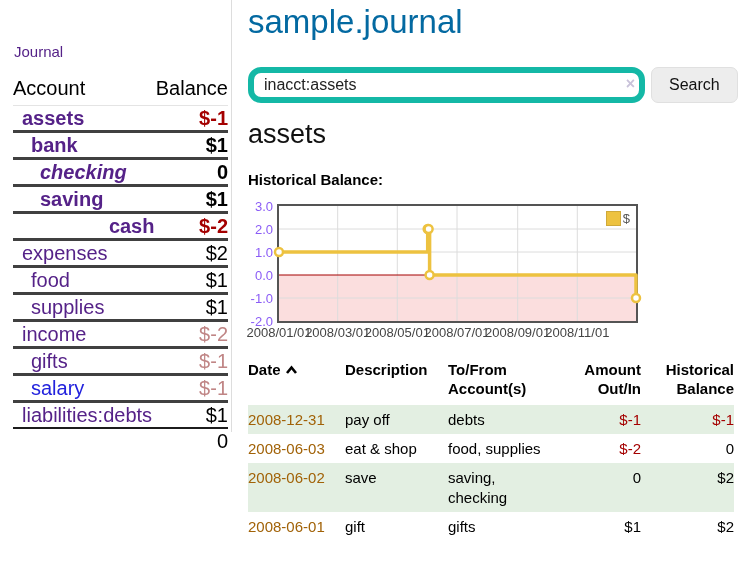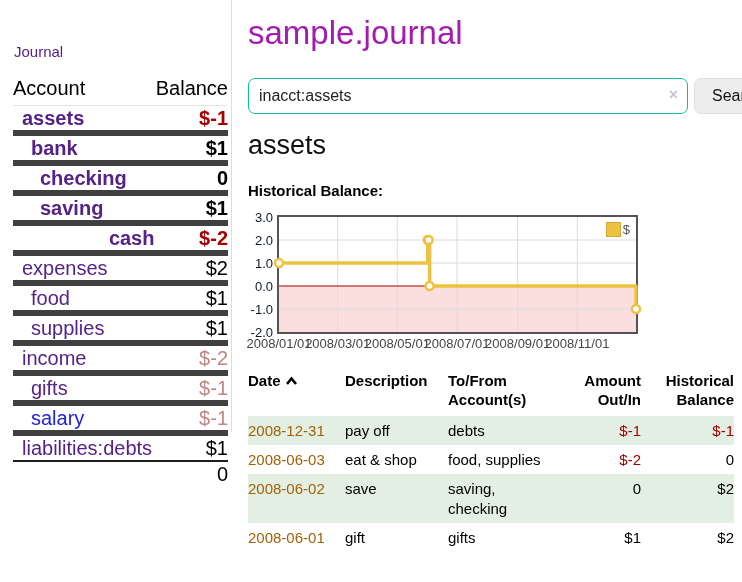--- a/index.html
+++ b/index.html
@@ -11,52 +11,52 @@
   a{text-decoration:none;cursor:pointer}
 
   
   .sidebar{position:absolute;left:0;top:0;width:231px;height:432px;border-right:1px solid #ddd}
   .brand{margin:10px 0 0 14px;font-size:15px;color:#552288;cursor:pointer}
   .nav-journal{margin:43px 0 0 14px;font-size:15px;color:#552288;cursor:pointer}
   .acct-table{margin:16px 3px 4px 13px;width:215px;border-collapse:collapse;font-size:20px}
   .acct-table th{font-weight:normal;text-align:left;padding:1px 0 5px;border-bottom:1px solid #e4e4e4}
   .acct-table th.bal-h{text-align:right}
   .acct-table td{padding:2.5px 0;line-height:19px}
-  .acct-table tbody tr + tr{border-top:6px solid #404040}
+  .acct-table tbody tr + tr{border-top:3px solid #404040}
   .acct-table td.bal{text-align:right}
   .acct-table .total-row td{border-top:2px solid #1c1c1c}
   .alink{color:#552288}
   .alink.blue{color:#2222dd}
   .b{font-weight:bold}
   .neg{color:#a40000}
   .negsoft{color:#c08585}
 
   
   .main{position:absolute;left:248px;top:0;width:494px}
-  h1.title{font-size:33px;font-weight:normal;margin:14px 0 0;color:#a21caf}
+  h1.title{font-size:33px;font-weight:normal;margin:3px 0 0;color:#0369a1}
   .search-row{display:flex;align-items:center;margin-top:26px}
   .search-wrap{position:relative}
   .search-wrap input{
-    width:440px;height:36px;box-sizing:border-box;border:1px solid #14b8a6;border-radius:7px;
+    width:397px;height:36px;box-sizing:border-box;border:6px solid #14b8a6;border-radius:13px;
     padding:0 30px 0 10px;font-size:16px;font-family:inherit;color:#222;outline:none;
   }
   .clear-x{position:absolute;right:10px;top:8px;color:#c9c2da;font-weight:bold;font-size:16px;cursor:pointer}
   .btn{
     height:36px;margin-left:6px;background:#ededed;border:1px solid #e0e0e0;border-radius:7px;
     font-size:16px;font-family:inherit;color:#111;padding:0 17px;cursor:pointer;
   }
   .btn.help{margin-left:9px;padding:0 12px}
   h2.acct-heading{font-size:27px;font-weight:normal;margin:16px 0 0;color:#111}
   .chart-label{margin-top:21px;font-size:15px;font-weight:bold}
 
   
   .chart-wrap{position:relative;margin-top:9px;height:142px}
   .plot{position:absolute;left:29px;top:7px;width:357px;height:115px;border:2px solid #545454;background:#fff}
   .plot svg{position:absolute;left:0;top:0;overflow:visible}
-  .ytick{position:absolute;left:-34px;width:28px;text-align:right;font-size:13px;color:#0f172a;line-height:13px}
+  .ytick{position:absolute;left:-34px;width:28px;text-align:right;font-size:13px;color:#8b5cf6;line-height:13px}
   .xtick{position:absolute;top:119px;transform:translateX(-50%);white-space:nowrap;font-size:13px;color:#444}
   .legend{position:absolute;right:5px;top:5px;display:flex;align-items:center;background:rgba(255,255,255,.85);padding:0 1px}
   .legend .swatch{width:13px;height:13px;background:#edc240;border:1px solid #cfa93a;margin-right:2px}
   .legend .lab{font-size:13px;color:#545454}
 
   
   .register{margin-top:17px;width:486px;border-collapse:collapse;font-size:15px;table-layout:fixed}
   .register col.c-date{width:97px}
   .register col.c-desc{width:103px}
   .register col.c-accts{width:115px}
@@ -84,21 +84,21 @@
     <tbody id="acct-body">
         <tr>
           <td style="padding-left: 9px;"><a class="alink b">assets</a></td>
           <td class="bal b neg">$-1</td>
         </tr>
         <tr>
           <td style="padding-left: 18px;"><a class="alink b">bank</a></td>
           <td class="bal b">$1</td>
         </tr>
         <tr>
-          <td style="padding-left: 27px;"><a class="alink b">checking</a></td>
+          <td style="padding-left: 27px; font-style: italic;"><a class="alink b">checking</a></td>
           <td class="bal b">0</td>
         </tr>
         <tr>
           <td style="padding-left: 27px;"><a class="alink b">saving</a></td>
           <td class="bal b">$1</td>
         </tr>
         <tr>
           <td style="padding-left: 18px; text-align: right;"><a class="alink b">cash</a></td>
           <td class="bal b neg">$-2</td>
         </tr>

